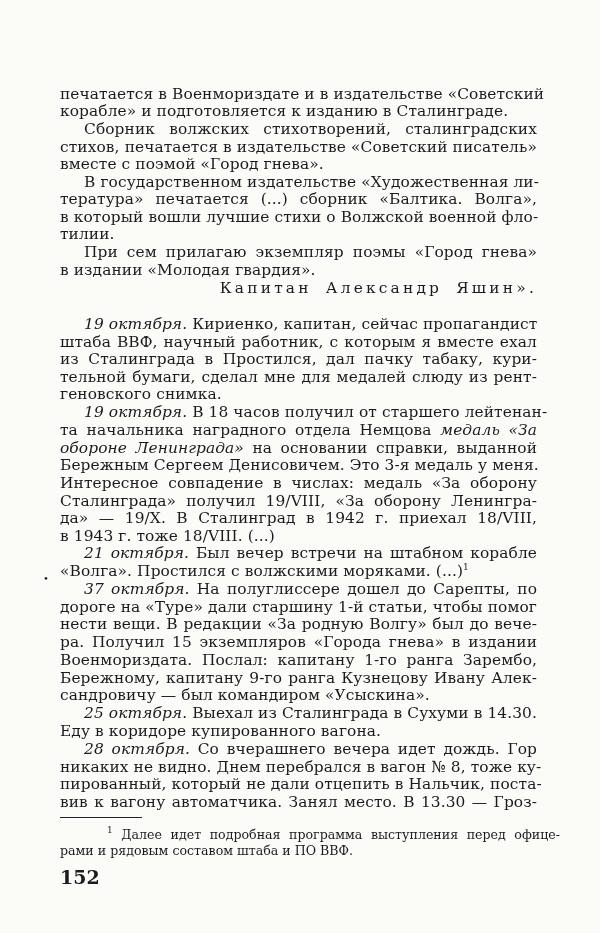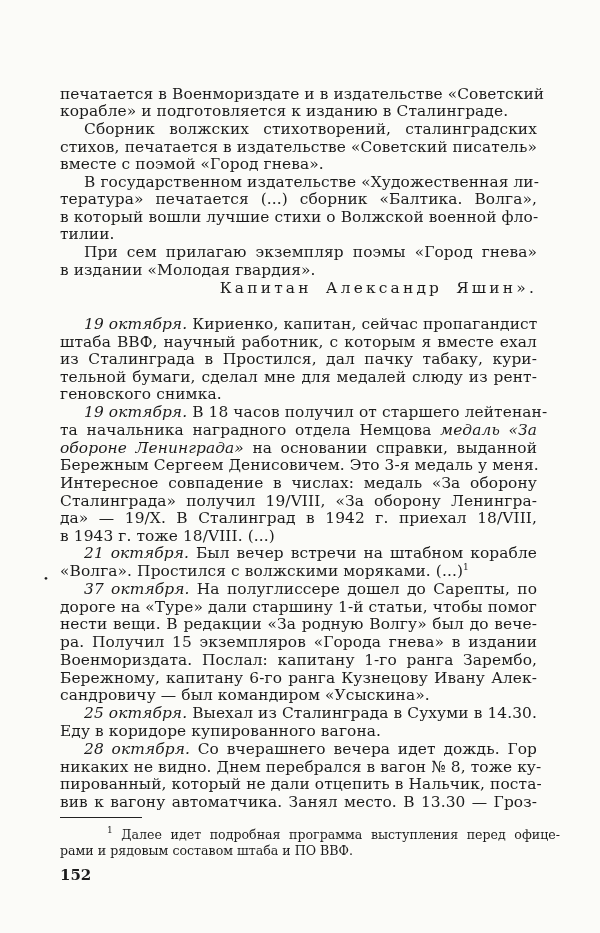--- a/index.html
+++ b/index.html
@@ -27,21 +27,21 @@
   .ital { font-style: italic; }
   sup { font-size: 9px; vertical-align: 6px; line-height: 0; }
   .rule { position: absolute; left: 60px; top: 817px; width: 82px; height: 1px; background: #222; }
   .fn {
     position: absolute; left: 60px; width: 477px;
     font-size: 12.6px; line-height: 15px; height: 15px; white-space: nowrap;
     text-align: justify; text-align-last: justify;
   }
   .fn.indent { left: 84px; width: 453px; margin-left: 23px; }
   .fn.last { text-align-last: left; }
-  .pageno { position: absolute; left: 60px; top: 866px; font-size: 15px; font-weight: bold; }
+  .pageno { position: absolute; left: 60px; top: 866px; font-size: 19px; font-weight: bold; }
   .bullet { position: absolute; left: 43px; top: 573px; font-size: 10px; }
 </style>
 </head>
 <body>
 
 <div class="page">
 
   <div class="line" style="top:61px">печатается в Военмориздате и в издательстве «Советский</div>
   <div class="line last" style="top:78px">корабле» и подготовляется к изданию в Сталинграде.</div>
   <div class="line indent" style="top:96px">Сборник волжских стихотворений, сталинградских</div>
@@ -71,21 +71,21 @@
   <div class="line last" style="top:503px">в 1943 г. тоже 18/VIII. (...)</div>
 
   <div class="line indent" style="top:520px"><span class="date">21 октября.</span> <span>Был вечер встречи на штабном корабле</span></div>
   <div class="line last" style="top:538px"><span>«Волга». Простился с волжскими моряками. (...)</span><sup>1</sup></div>
 
   <div class="line indent" style="top:556px"><span class="date">37 октября.</span> <span>На полуглиссере дошел до Сарепты, по</span></div>
   <div class="line" style="top:574px">дороге на «Туре» дали старшину 1-й статьи, чтобы помог</div>
   <div class="line" style="top:591px">нести вещи. В редакции «За родную Волгу» был до вече-</div>
   <div class="line" style="top:609px">ра. Получил 15 экземпляров «Города гнева» в издании</div>
   <div class="line" style="top:627px">Военмориздата. Послал: капитану 1-го ранга Зарембо,</div>
-  <div class="line" style="top:645px">Бережному, капитану 6-го ранга Кузнецову Ивану Алек-</div>
+  <div class="line" style="top:645px">Бережному, капитану 9-го ранга Кузнецову Ивану Алек-</div>
   <div class="line last" style="top:662px">сандровичу — был командиром «Усыскина».</div>
 
   <div class="line indent" style="top:680px"><span class="date">25 октября.</span> <span>Выехал из Сталинграда в Сухуми в 14.30.</span></div>
   <div class="line last" style="top:698px">Еду в коридоре купированного вагона.</div>
 
   <div class="line indent" style="top:716px"><span class="date">28 октября.</span> <span>Со вчерашнего вечера идет дождь. Гор</span></div>
   <div class="line" style="top:734px">никаких не видно. Днем перебрался в вагон № 8, тоже ку-</div>
   <div class="line" style="top:751px">пированный, который не дали отцепить в Нальчик, поста-</div>
   <div class="line" style="top:769px">вив к вагону автоматчика. Занял место. В 13.30 — Гроз-</div>
 </div>

